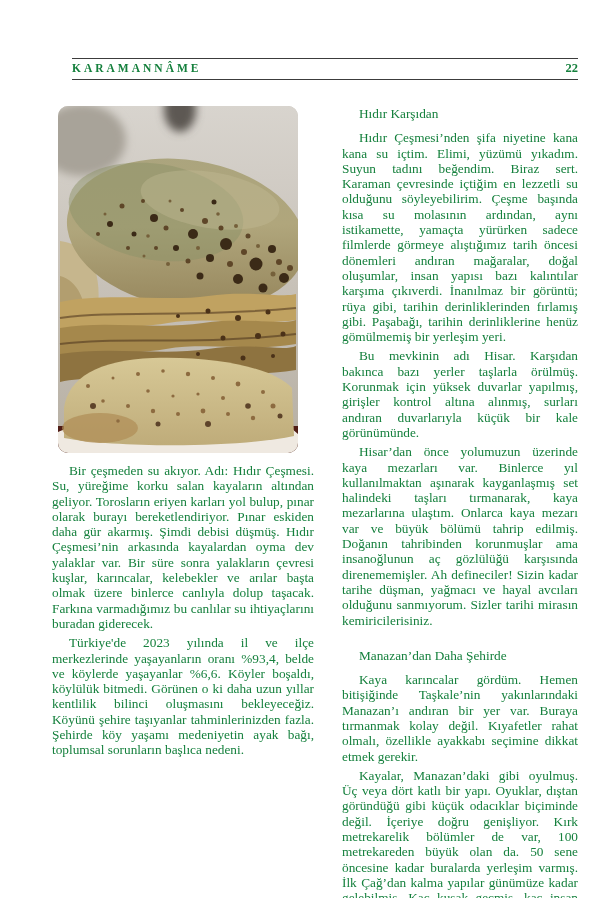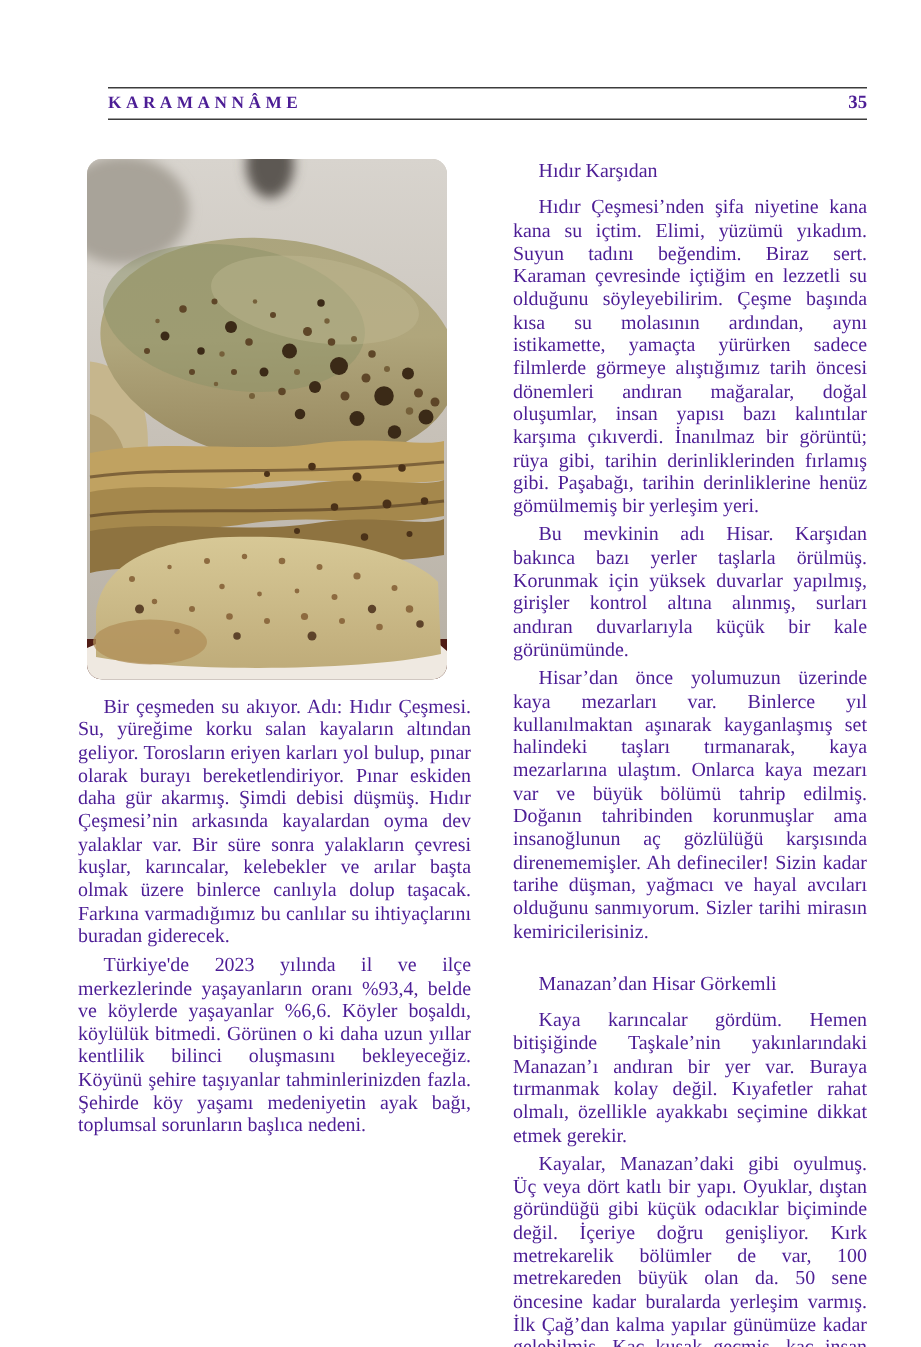--- a/index.html
+++ b/index.html
@@ -1,21 +1,21 @@
 <!DOCTYPE html>
 <html lang="tr"><head>
 <meta charset="utf-8">
 <style>
   html,body{margin:0;padding:0;background:#ffffff;}
   .page{
     position:relative;
     width:614px;height:898px;
     box-sizing:border-box;
     background:#ffffff;
-    color:#4c1d95;
+    color:#15803d;
     font-family:"Liberation Serif", serif;
     display:flex;flex-direction:column;
     overflow:hidden;
   }
   
   .page-header{
     margin:58px 36px 0 72px;
     border-top:1px solid #3c3c3c;
     border-bottom:1px solid #3c3c3c;
     padding:2px 0 3px 0;
@@ -58,21 +58,21 @@
   .photo svg{display:block;}
 </style>
 </head>
 <body>
 
 <div class="page">
 
   <header class="page-header">
     <div class="header-row">
       <span class="journal-title">KARAMANNÂME</span>
-      <span class="page-number">35</span>
+      <span class="page-number">22</span>
     </div>
   </header>
 
   <main class="columns">
 
     <div class="col col-left">
 
       <figure class="photo">
         <svg viewBox="0 0 240 347" width="240" height="347" preserveAspectRatio="none">
           <defs>
@@ -210,21 +210,21 @@
       <p class="para">Bir çeşmeden su akıyor. Adı: Hıdır Çeşmesi. Su, yüreğime korku salan kayaların altından geliyor. Torosların eriyen karları yol bulup, pınar olarak burayı bereketlendiriyor. Pınar eskiden daha gür akarmış. Şimdi debisi düşmüş. Hıdır Çeşmesi’nin arkasında kayalardan oyma dev yalaklar var. Bir süre sonra yalakların çevresi kuşlar, karıncalar, kelebekler ve arılar başta olmak üzere binlerce canlıyla dolup taşacak. Farkına varmadığımız bu canlılar su ihtiyaçlarını buradan giderecek.</p>
       <p class="para">Türkiye'de 2023 yılında il ve ilçe merkezlerinde yaşayanların oranı %93,4, belde ve köylerde yaşayanlar %6,6. Köyler boşaldı, köylülük bitmedi. Görünen o ki daha uzun yıllar kentlilik bilinci oluşmasını bekleyeceğiz. Köyünü şehire taşıyanlar tahminlerinizden fazla. Şehirde köy yaşamı medeniyetin ayak bağı, toplumsal sorunların başlıca nedeni.</p>
     </div>
 
     <div class="col col-right">
       <h2 class="section-heading">Hıdır Karşıdan</h2>
       <p class="para">Hıdır Çeşmesi’nden şifa niyetine kana kana su içtim. Elimi, yüzümü yıkadım. Suyun tadını beğendim. Biraz sert. Karaman çevresinde içtiğim en lezzetli su olduğunu söyleyebilirim. Çeşme başında kısa su molasının ardından, aynı istikamette, yamaçta yürürken sadece filmlerde görmeye alıştığımız tarih öncesi dönemleri andıran mağaralar, doğal oluşumlar, insan yapısı bazı kalıntılar karşıma çıkıverdi. İnanılmaz bir görüntü; rüya gibi, tarihin derinliklerinden fırlamış gibi. Paşabağı, tarihin derinliklerine henüz gömülmemiş bir yerleşim yeri.</p>
       <p class="para">Bu mevkinin adı Hisar. Karşıdan bakınca bazı yerler taşlarla örülmüş. Korunmak için yüksek duvarlar yapılmış, girişler kontrol altına alınmış, surları andıran duvarlarıyla küçük bir kale görünümünde.</p>
       <p class="para">Hisar’dan önce yolumuzun üzerinde kaya mezarları var. Binlerce yıl kullanılmaktan aşınarak kayganlaşmış set halindeki taşları tırmanarak, kaya mezarlarına ulaştım. Onlarca kaya mezarı var ve büyük bölümü tahrip edilmiş. Doğanın tahribinden korunmuşlar ama insanoğlunun aç gözlülüğü karşısında direnememişler. Ah defineciler! Sizin kadar tarihe düşman, yağmacı ve hayal avcıları olduğunu sanmıyorum. Sizler tarihi mirasın kemiricilerisiniz.</p>
 
-      <h2 class="section-heading spaced">Manazan’dan Hisar Görkemli</h2>
+      <h2 class="section-heading spaced">Manazan’dan Daha Şehirde</h2>
       <p class="para">Kaya karıncalar gördüm. Hemen bitişiğinde Taşkale’nin yakınlarındaki Manazan’ı andıran bir yer var. Buraya tırmanmak kolay değil. Kıyafetler rahat olmalı, özellikle ayakkabı seçimine dikkat etmek gerekir.</p>
       <p class="para">Kayalar, Manazan’daki gibi oyulmuş. Üç veya dört katlı bir yapı. Oyuklar, dıştan göründüğü gibi küçük odacıklar biçiminde değil. İçeriye doğru genişliyor. Kırk metrekarelik bölümler de var, 100 metrekareden büyük olan da. 50 sene öncesine kadar buralarda yerleşim varmış. İlk Çağ’dan kalma yapılar günümüze kadar gelebilmiş. Kaç kuşak geçmiş, kaç insan soyu yaşamış, Allah bilir.</p>
 
     </div>
 
   </main>
 
 </div>
 
 </body></html>

